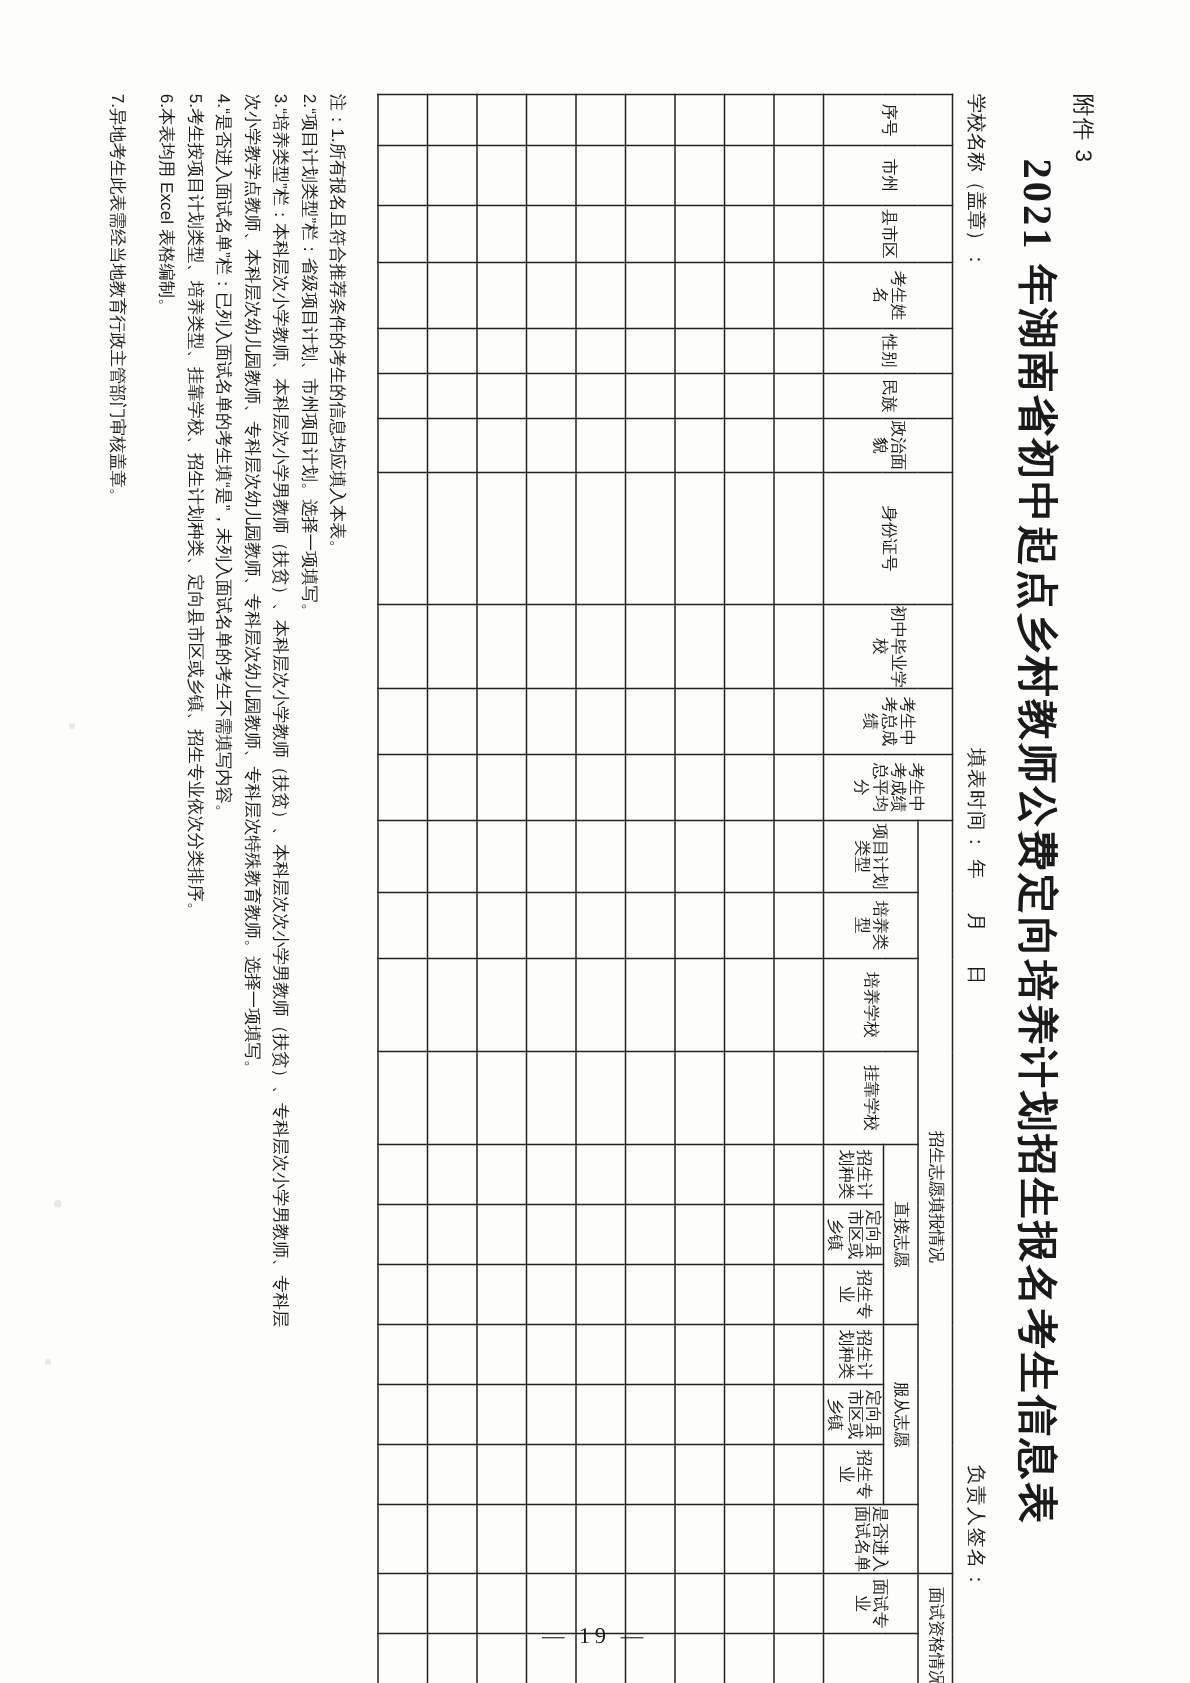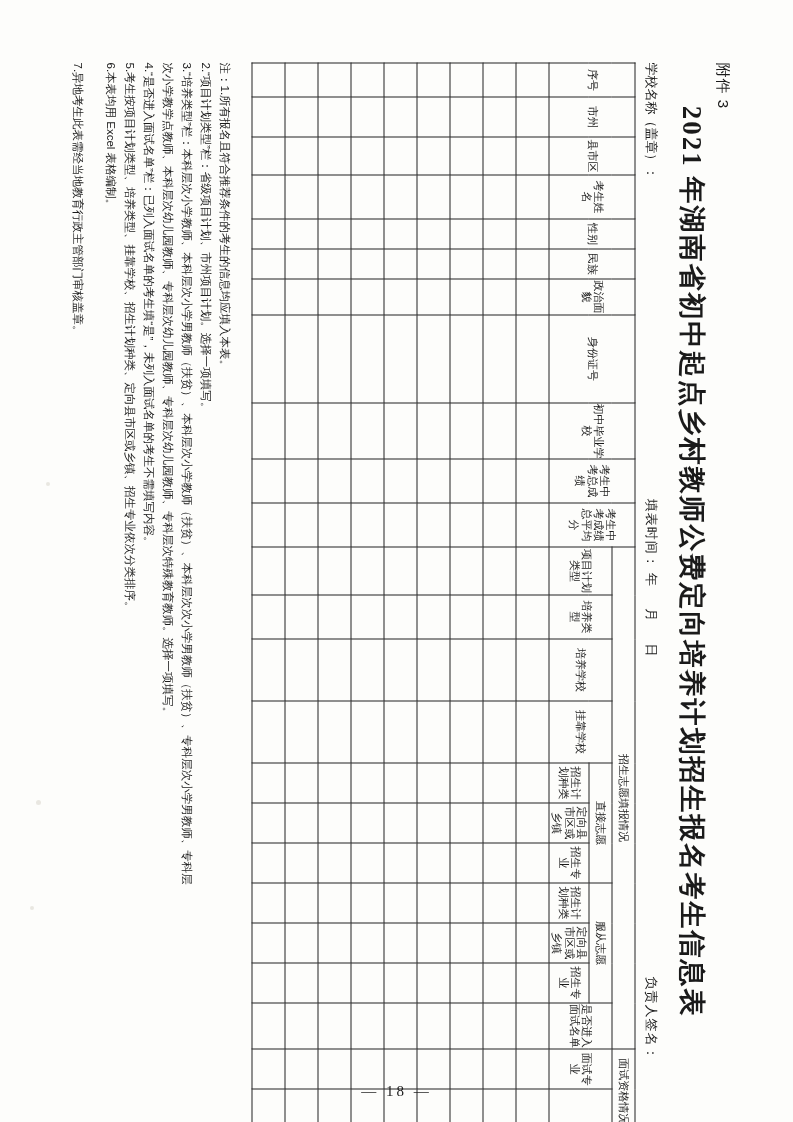--- a/index.html
+++ b/index.html
@@ -458,14 +458,14 @@
         <div><span>次小学教学点教师、本科层次幼儿园教师、专科层次幼儿园教师、专科层次幼儿园教师、专科层次特殊教育教师。选择一项填写。</span></div>
         <div><span>4.“是否进入面试名单”栏：已列入面试名单的考生填“是”，未列入面试名单的考生不需填写内容。</span></div>
         <div><span>5.考生按项目计划类型、培养类型、挂靠学校、招生计划种类、定向县市区或乡镇、招生专业依次分类排序。</span></div>
         <div><span>6.本表均用 Excel 表格编制。</span></div>
         <div style="margin-top:14px;"><span>7.异地考生此表需经当地教育行政主管部门审核盖章。</span></div>
       </div>
 
     </div>
   </div>
 
-  <div class="pagenum">— 18 —</div>
+  <div class="pagenum">— 19 —</div>
 </div>
 
 </body></html>

